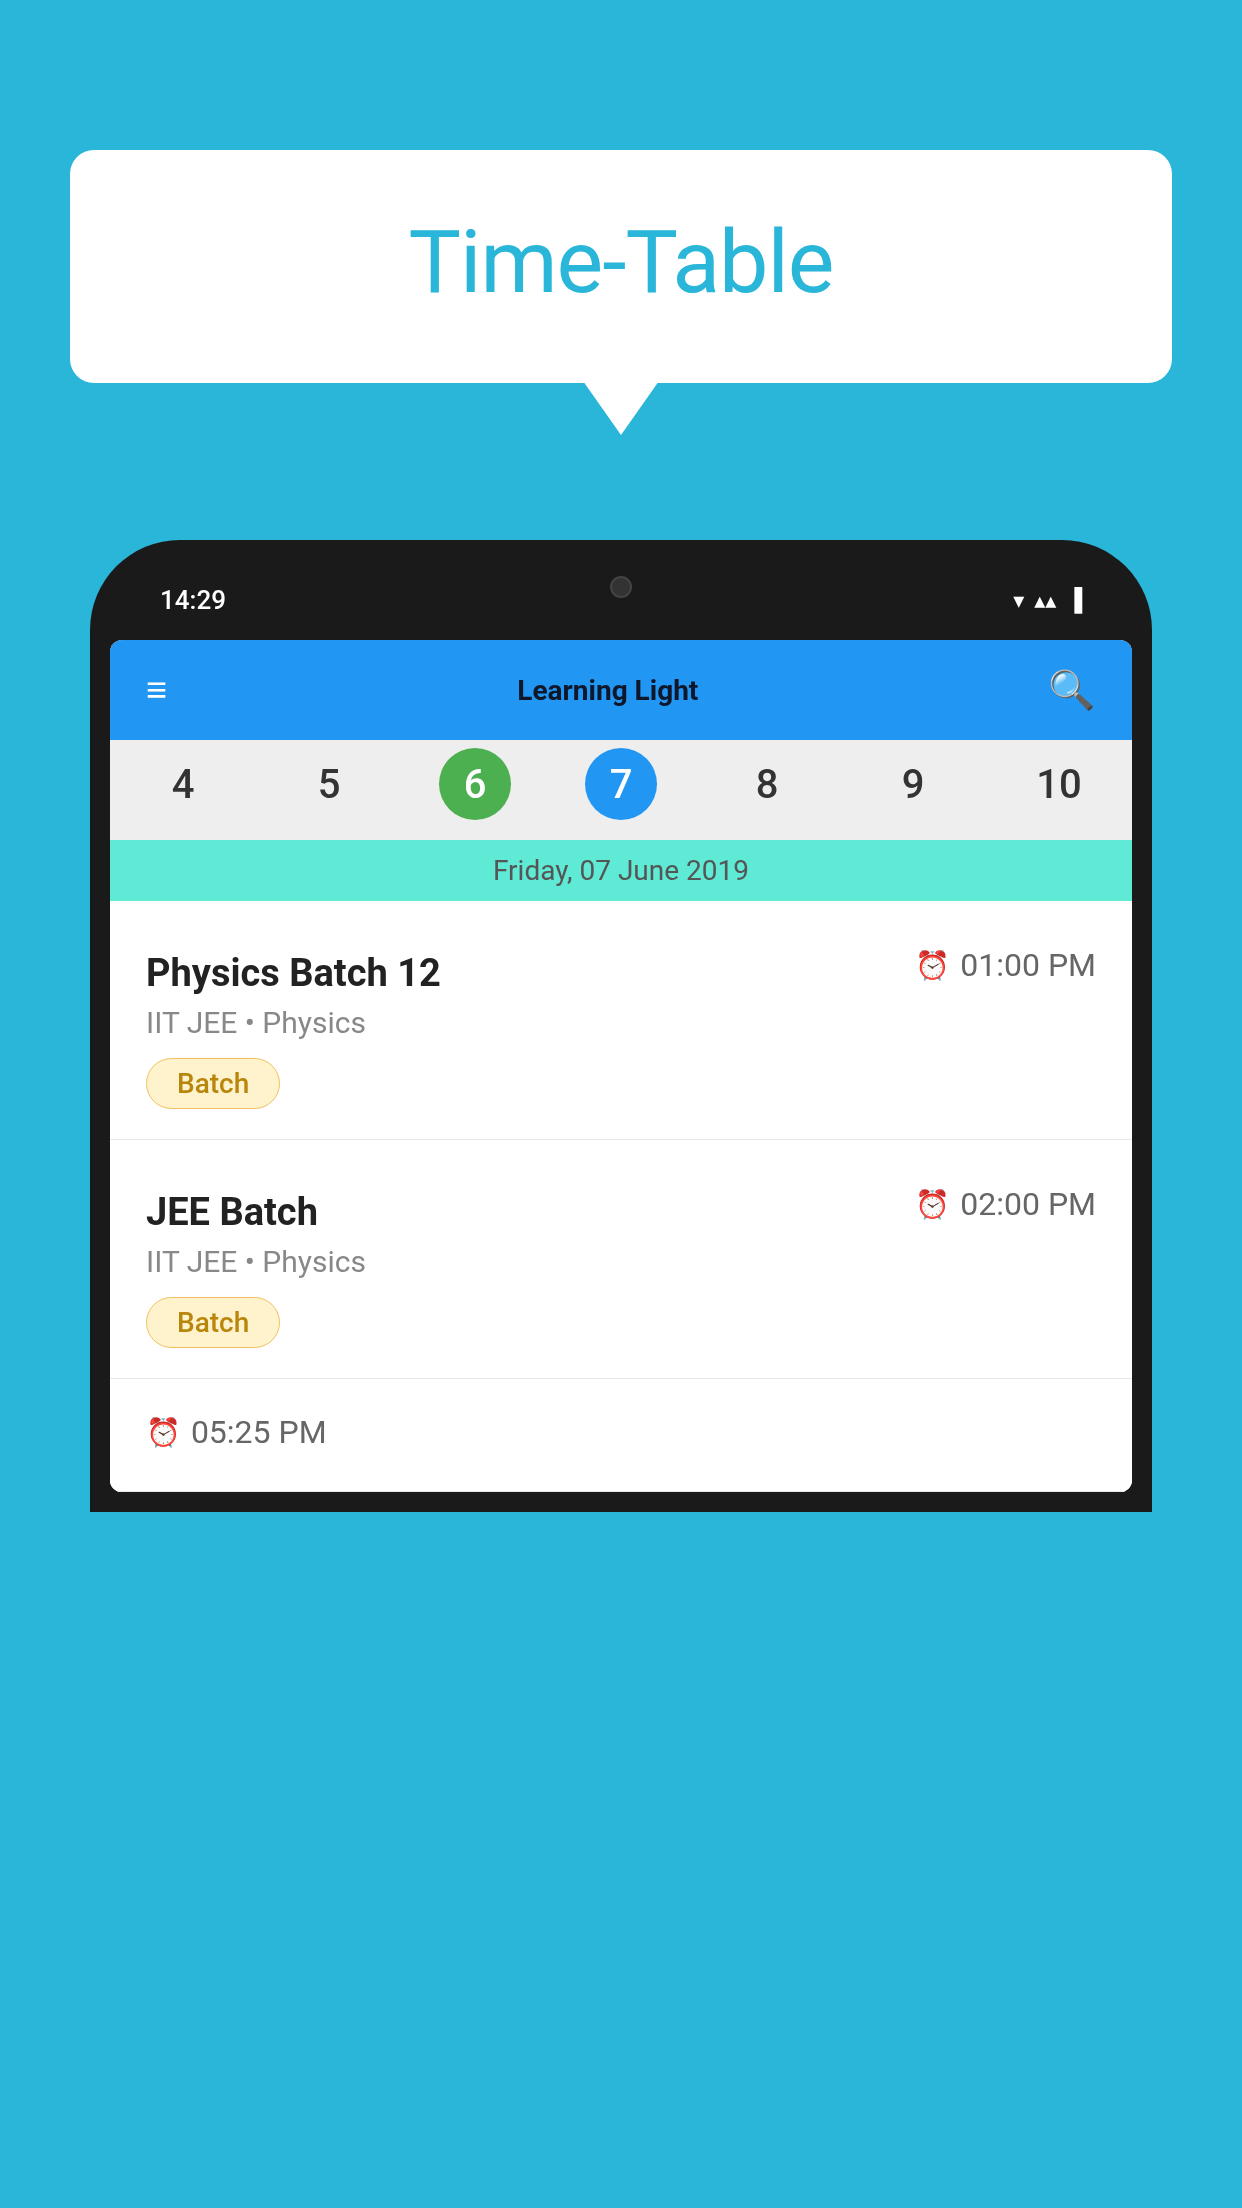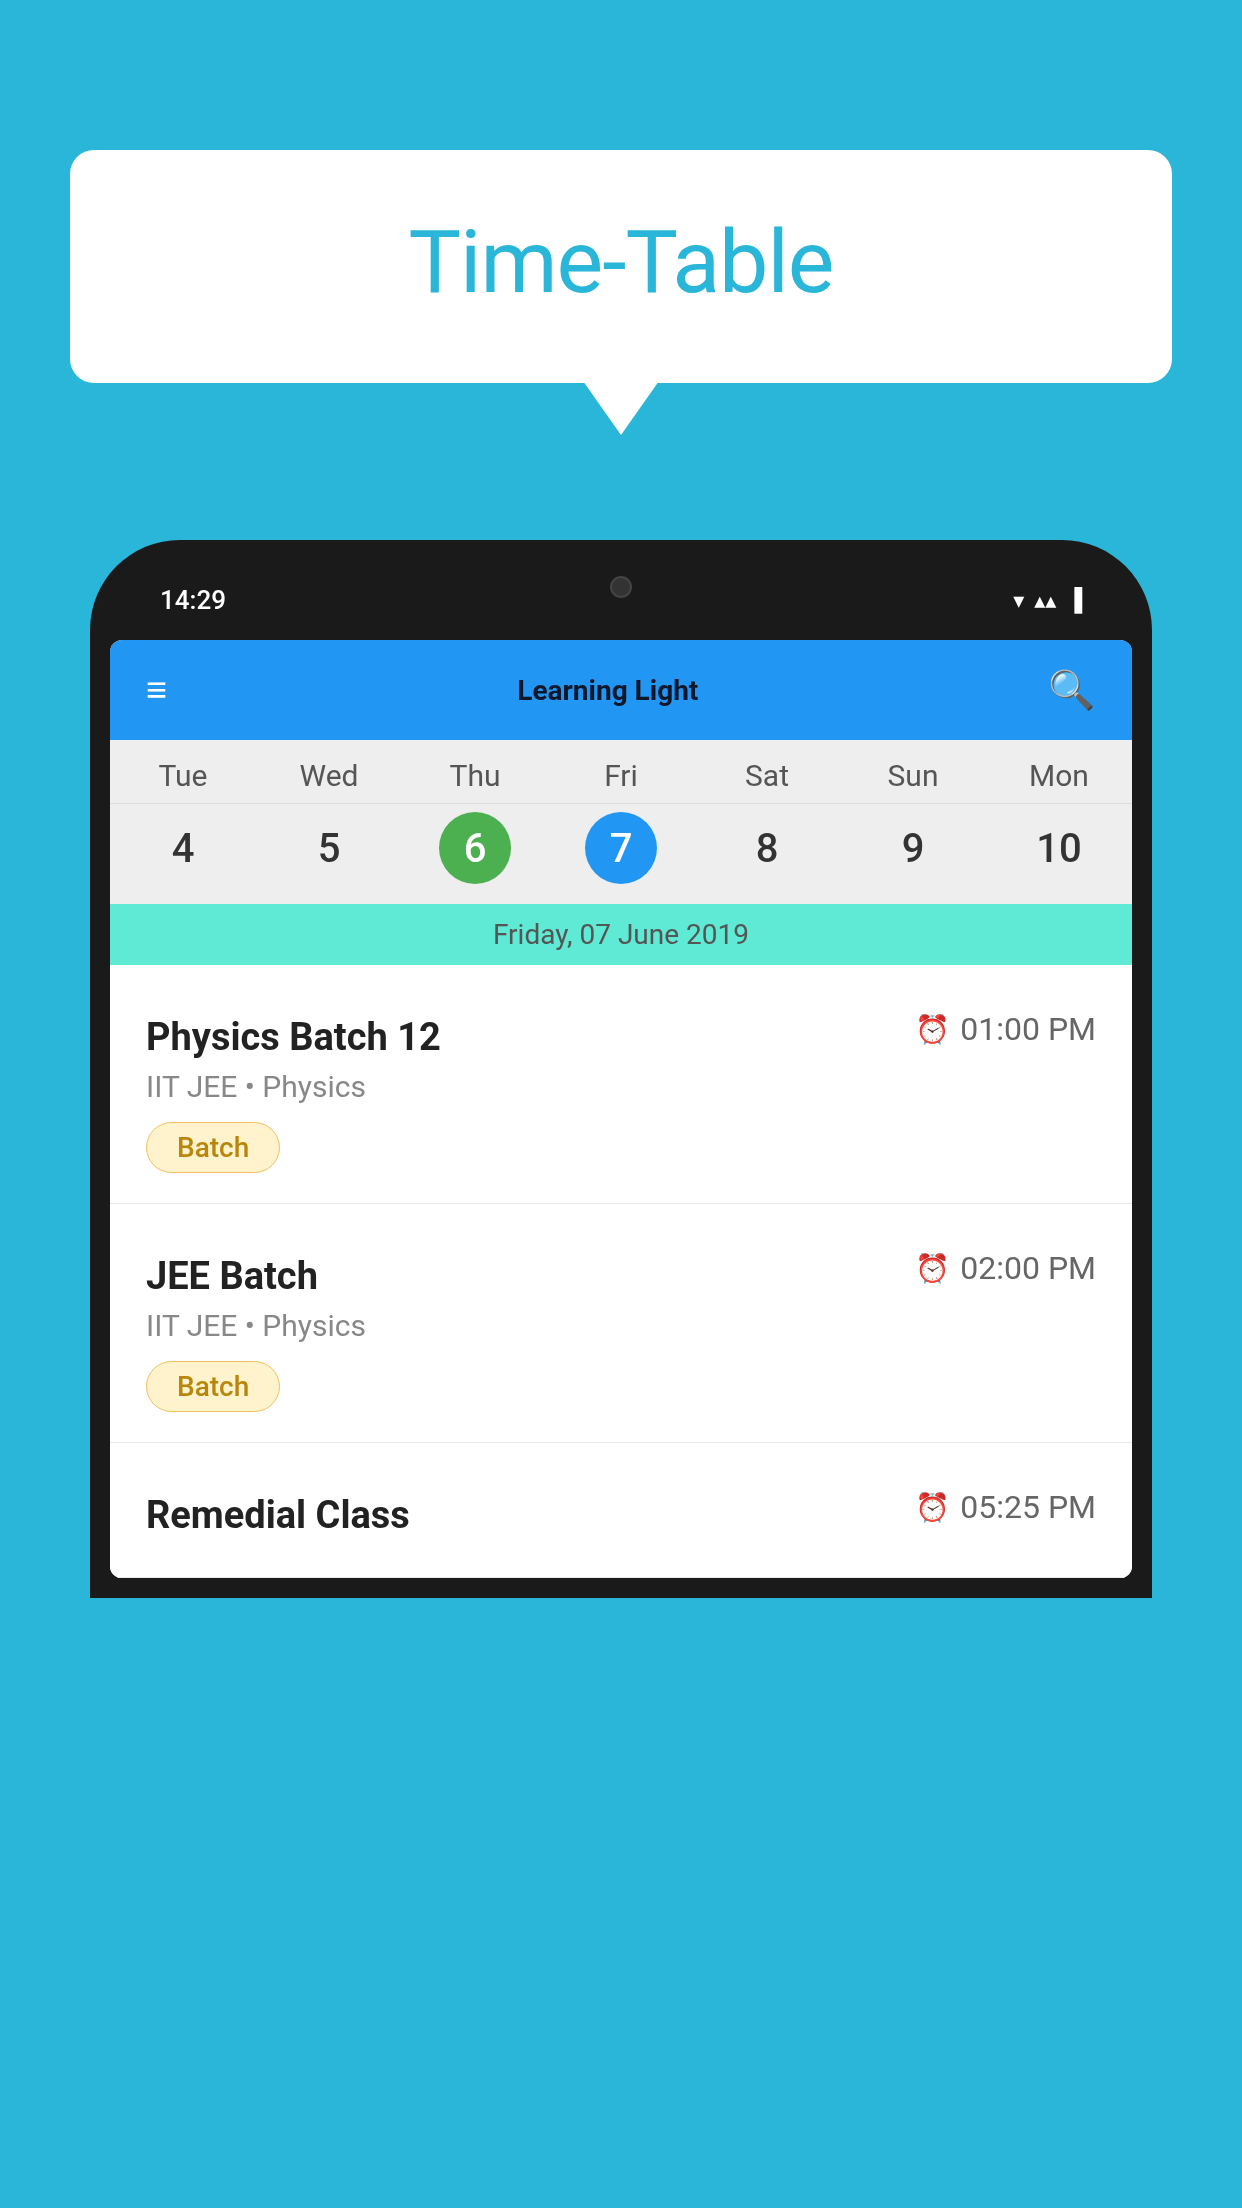--- a/index.html
+++ b/index.html
@@ -308,29 +308,20 @@
 
     <div class="phone-screen">
 
       <div class="app-header">
         <span class="hamburger-icon">≡</span>
         <span class="app-title">Learning Light</span>
         <span class="search-icon-btn">🔍</span>
       </div>
 
       <div class="calendar-header">
-        <div class="day-labels">
-          <div class="day-label">Tue</div>
-          <div class="day-label">Wed</div>
-          <div class="day-label">Thu</div>
-          <div class="day-label">Fri</div>
-          <div class="day-label">Sat</div>
-          <div class="day-label">Sun</div>
-          <div class="day-label">Mon</div>
-        </div>
         <div class="day-numbers">
           <div class="day-number">4</div>
           <div class="day-number">5</div>
           <div class="day-number">
             <div class="day-circle day-green">6</div>
           </div>
           <div class="day-number">
             <div class="day-circle day-blue">7</div>
           </div>
           <div class="day-number">8</div>
@@ -361,21 +352,20 @@
               <span class="clock-icon">⏰</span>
               02:00 PM
             </span>
           </div>
           <div class="schedule-item-subtitle">IIT JEE • Physics</div>
           <span class="batch-tag">Batch</span>
         </div>
 
         <div class="schedule-item">
           <div class="schedule-item-header">
-            <span class="schedule-item-title">Remedial Class</span>
             <span class="schedule-item-time">
               <span class="clock-icon">⏰</span>
               05:25 PM
             </span>
           </div>
         </div>
 
       </div>
     </div>
   </div>

